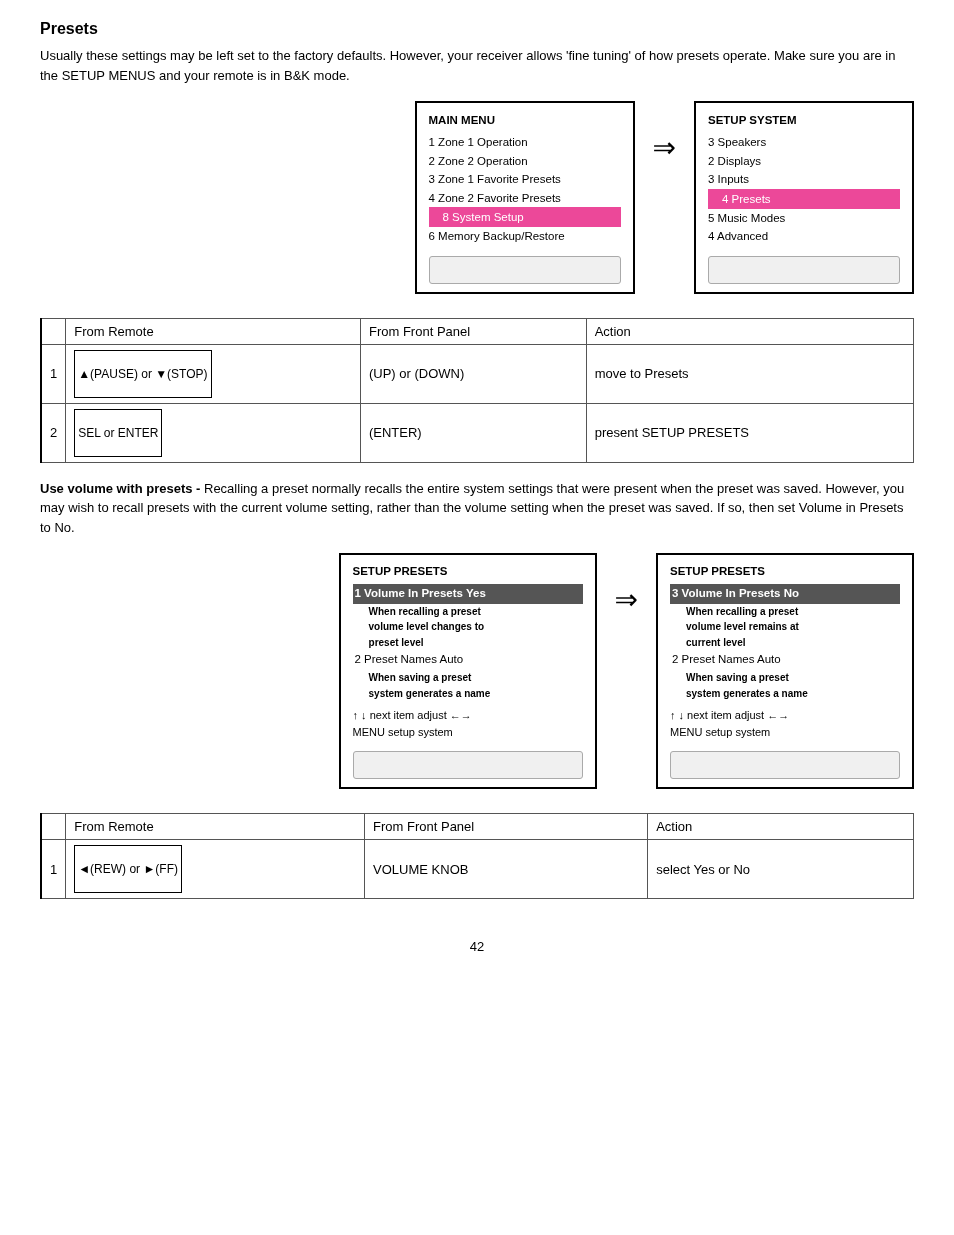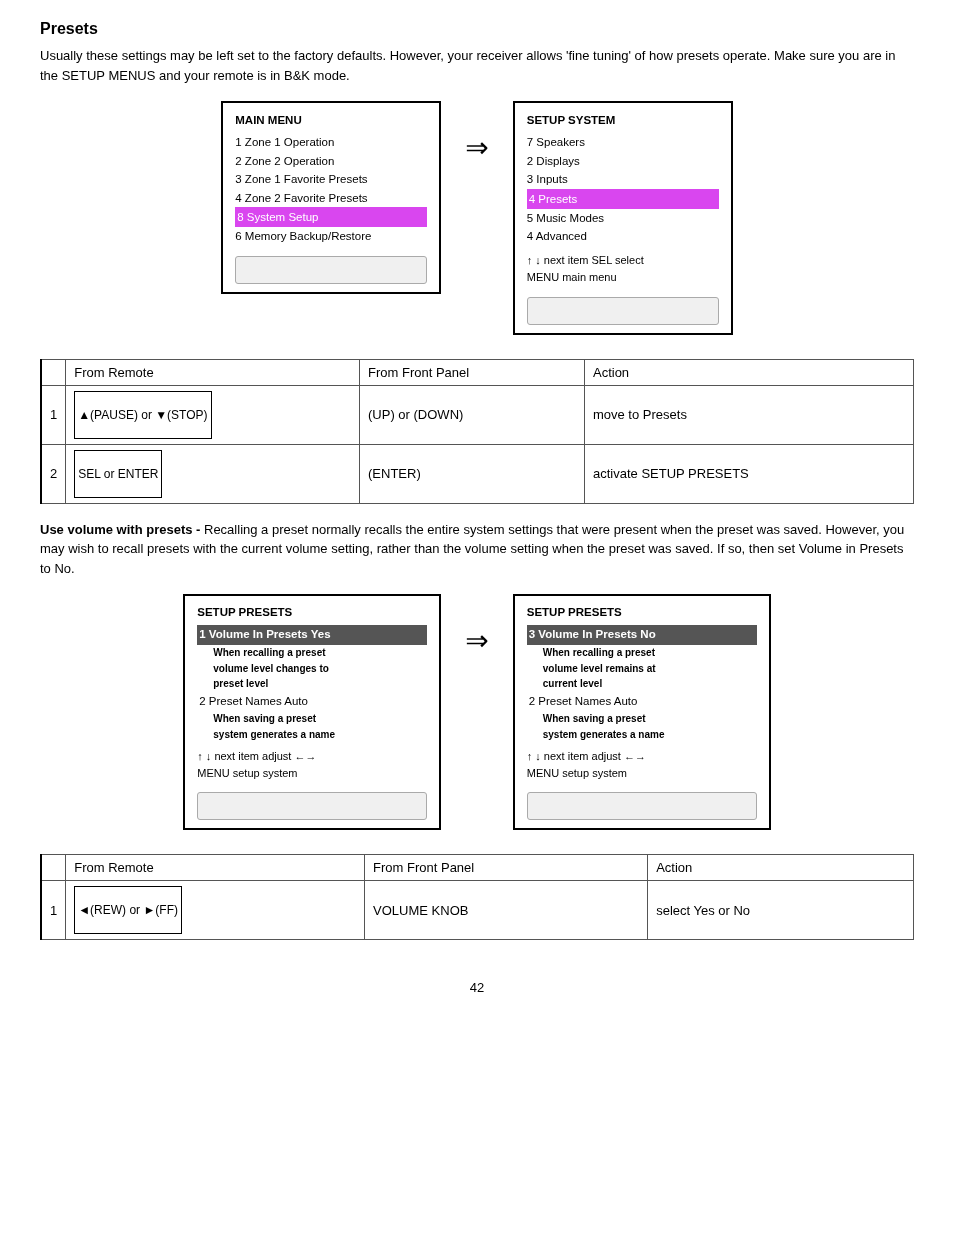--- a/index.html
+++ b/index.html
@@ -22,22 +22,22 @@
     p {
       font-size: 13px;
       line-height: 1.5;
       margin-bottom: 12px;
     }
 
     
     .diagram-row {
       display: flex;
       align-items: flex-start;
-      justify-content: center;
-      gap: 24px;
+      justify-content: flex-end;
+      gap: 18px;
       margin: 16px 0 20px 0;
     }
 
     .menu-box {
       border: 2px solid #000;
       padding: 8px 12px;
       width: 220px;
       font-size: 11.5px;
       line-height: 1.6;
       position: relative;
@@ -46,23 +46,23 @@
     .menu-box .box-title {
       font-weight: bold;
       margin-bottom: 4px;
     }
 
     .menu-box .menu-item {
       display: block;
     }
 
     .menu-box .menu-item.highlighted {
-      background: #d946ef;
+      background: #ec4899;
       color: #fff;
-      padding: 1px 2px;
+      padding: 1px 14px;
     }
 
     .menu-box .footer-note {
       margin-top: 6px;
       font-size: 11px;
       border-top: none;
     }
 
     .menu-box .display-bar {
       margin-top: 10px;
@@ -200,30 +200,26 @@
     <span class="menu-item">4  Zone 2 Favorite Presets</span>
     <span class="menu-item highlighted">8  System Setup</span>
     <span class="menu-item">6  Memory Backup/Restore</span>
     <div class="display-bar"></div>
   </div>
 
   <div class="arrow-right">⇒</div>
 
   <div class="menu-box">
     <div class="box-title">SETUP SYSTEM</div>
-    <span class="menu-item">7  Speakers</span>
+    <span class="menu-item">3  Speakers</span>
     <span class="menu-item">2  Displays</span>
     <span class="menu-item">3  Inputs</span>
     <span class="menu-item highlighted">4  Presets</span>
     <span class="menu-item">5  Music Modes</span>
     <span class="menu-item">4  Advanced</span>
-    <div class="footer-note">
-      <span>↑  ↓   next item     SEL  select</span><br>
-      <span>         MENU  main menu</span>
-    </div>
     <div class="display-bar"></div>
   </div>
 
 </div>
 
 <table class="data-table">
   <thead>
     <tr>
       <th class="col-num-header"></th>
       <th>From Remote</th>
@@ -235,21 +231,21 @@
     <tr>
       <td class="row-num">1</td>
       <td><span class="key-btn">▲(PAUSE) or ▼(STOP)</span></td>
       <td>(UP) or (DOWN)</td>
       <td>move to Presets</td>
     </tr>
     <tr>
       <td class="row-num">2</td>
       <td><span class="key-btn">SEL or ENTER</span></td>
       <td>(ENTER)</td>
-      <td>activate SETUP PRESETS</td>
+      <td>present SETUP PRESETS</td>
     </tr>
   </tbody>
 </table>
 
 <p class="use-note">
   <strong>Use volume with presets -</strong><span> Recalling a preset normally recalls the entire system settings that were present when the preset was saved. However, you may wish to recall presets with the current volume setting, rather than the volume setting when the preset was saved. If so, then set Volume in Presets to No.</span>
 </p>
 
 <div class="diagram-row">
 

